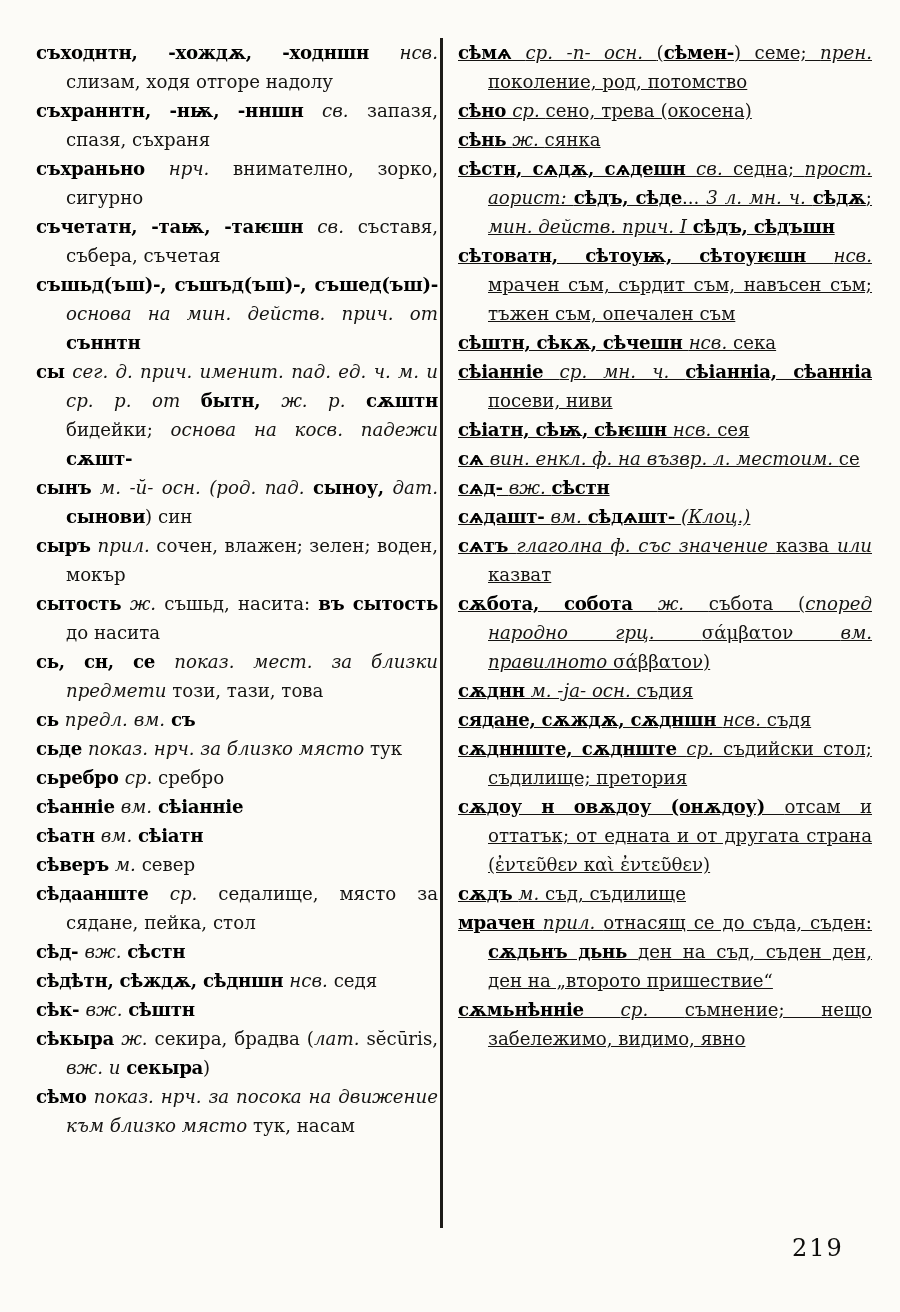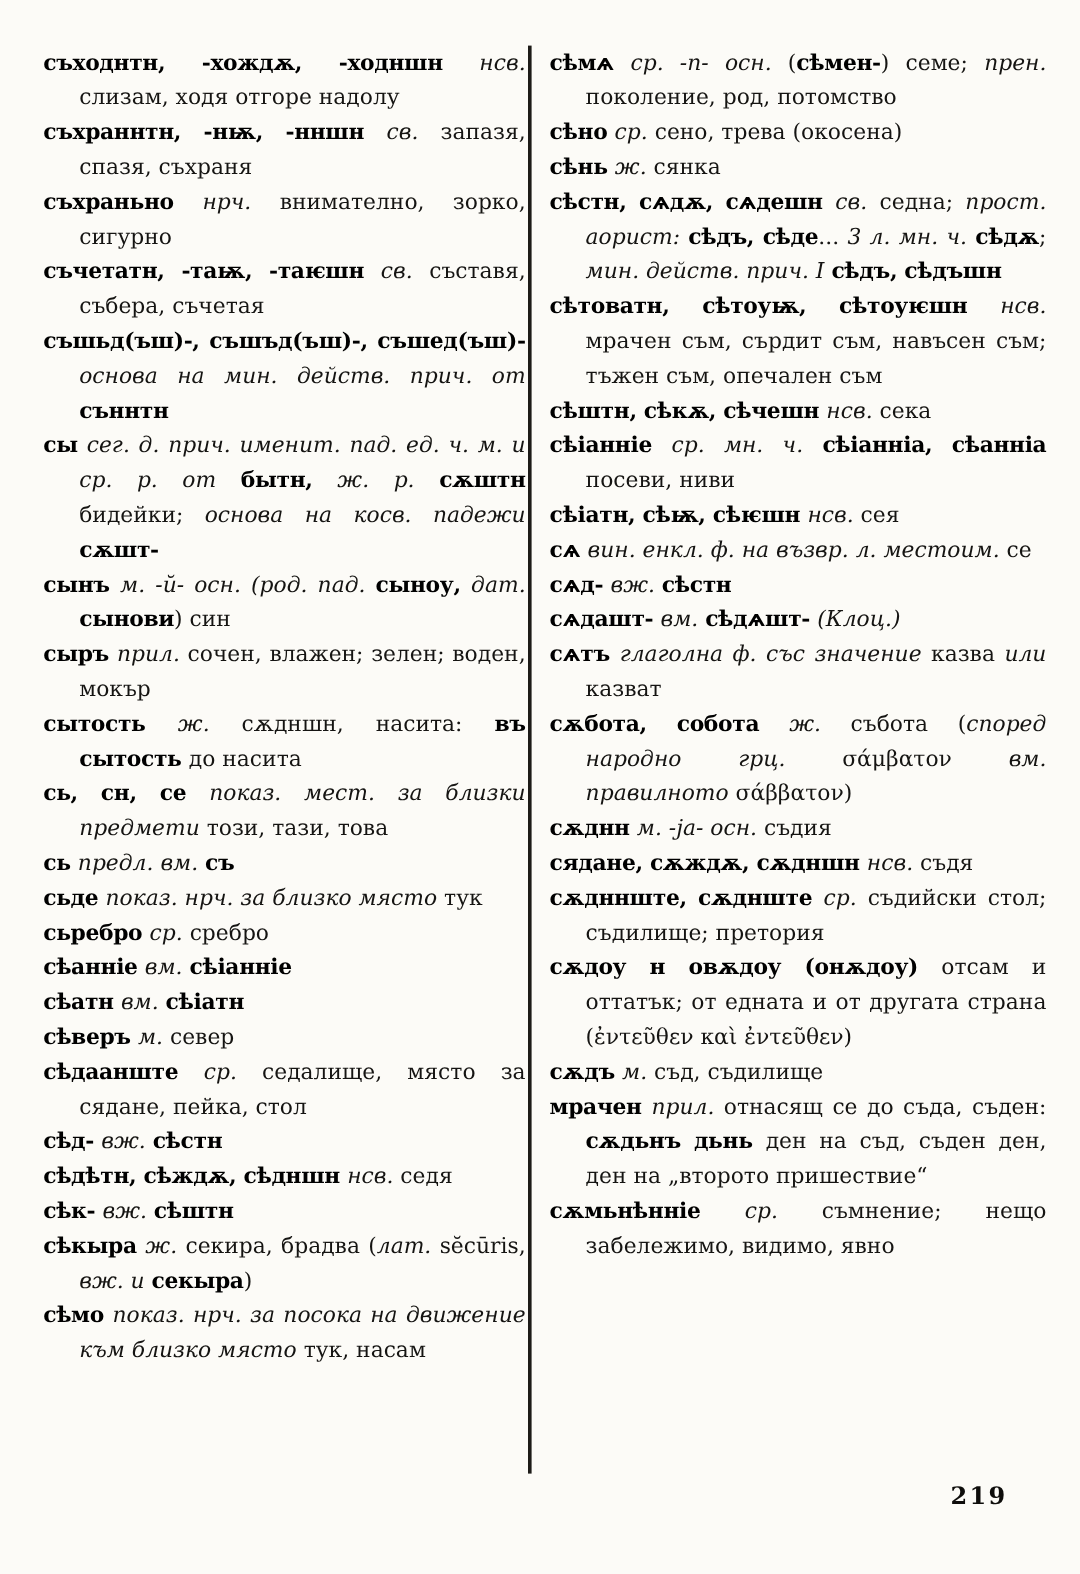--- a/index.html
+++ b/index.html
@@ -17,21 +17,21 @@
   .columns {
     position: absolute;
     top: 38px; left: 36px;
     display: flex;
     width: 836px;
   }
   .col {
     text-align: justify;
   }
   .col-left  { width: 402px; }
-  .col-right { width: 414px; }
+  .col-right { width: 414px; text-decoration: underline; }
   .divider {
     width: 3px;
     background: #1d1b18;
     margin-left: 2px;
     margin-right: 15px;
     height: 1190px;
     flex: none;
   }
   .entry {
     font-size: 18.2px;
@@ -44,42 +44,42 @@
     font-weight: 700;
     color: #000;
     letter-spacing: -0.3px;
   }
   .seg-i { font-style: italic; }
   .seg-r { font-style: normal; }
   .pagenum {
     position: absolute;
     top: 1234px;
     left: 792px;
-    font-size: 20px;
-    font-weight: 700;
+    font-size: 24px;
+    font-weight: 400;
     letter-spacing: 2px;
     color: #0e0d0b;
     text-align: center;
   }
 </style>
 </head>
 <body>
 
 <div class="page">
   <div class="columns">
     <div class="col col-left">
         <div class="entry"><span class="seg-h">съходнтн, -хождѫ, -ходншн </span><span class="seg-i">нсв. </span><span class="seg-r">слизам, ходя отгоре надолу</span></div>
         <div class="entry"><span class="seg-h">съхраннтн, -нѭ, -нншн </span><span class="seg-i">св. </span><span class="seg-r">запазя, спазя, съхраня</span></div>
         <div class="entry"><span class="seg-h">съхраньно </span><span class="seg-i">нрч. </span><span class="seg-r">внимателно, зорко, сигурно</span></div>
         <div class="entry"><span class="seg-h">съчетатн, -таѭ, -таѥшн </span><span class="seg-i">св. </span><span class="seg-r">съставя, събера, съчетая</span></div>
         <div class="entry"><span class="seg-h">съшьд(ъш)-, съшъд(ъш)-, съшед(ъш)- </span><span class="seg-i">основа на мин. действ. прич. от </span><span class="seg-h">съннтн</span></div>
         <div class="entry"><span class="seg-h">сы </span><span class="seg-i">сег. д. прич. именит. пад. ед. ч. м. и ср. р. от </span><span class="seg-h">бытн, </span><span class="seg-i">ж. р. </span><span class="seg-h">сѫштн </span><span class="seg-r">бидейки; </span><span class="seg-i">основа на косв. падежи </span><span class="seg-h">сѫшт-</span></div>
         <div class="entry"><span class="seg-h">сынъ </span><span class="seg-i">м. -ŭ- осн. (</span><span class="seg-i">род. пад. </span><span class="seg-h">сыноу, </span><span class="seg-i">дат. </span><span class="seg-h">сынови</span><span class="seg-r">) син</span></div>
         <div class="entry"><span class="seg-h">сыръ </span><span class="seg-i">прил. </span><span class="seg-r">сочен, влажен; зелен; воден, мокър</span></div>
-        <div class="entry"><span class="seg-h">сытость </span><span class="seg-i">ж. </span><span class="seg-r">сѫдншн, насита: </span><span class="seg-h">въ сытость </span><span class="seg-r">до насита</span></div>
+        <div class="entry"><span class="seg-h">сытость </span><span class="seg-i">ж. </span><span class="seg-r">съшьд, насита: </span><span class="seg-h">въ сытость </span><span class="seg-r">до насита</span></div>
         <div class="entry"><span class="seg-h">сь, сн, се </span><span class="seg-i">показ. мест. за близки предмети </span><span class="seg-r">този, тази, това</span></div>
         <div class="entry"><span class="seg-h">сь </span><span class="seg-i">предл. вм. </span><span class="seg-h">съ</span></div>
         <div class="entry"><span class="seg-h">сьде </span><span class="seg-i">показ. нрч. за близко място </span><span class="seg-r">тук</span></div>
         <div class="entry"><span class="seg-h">сьребро </span><span class="seg-i">ср. </span><span class="seg-r">сребро</span></div>
         <div class="entry"><span class="seg-h">сѣанніе </span><span class="seg-i">вм. </span><span class="seg-h">сѣіанніе</span></div>
         <div class="entry"><span class="seg-h">сѣатн </span><span class="seg-i">вм. </span><span class="seg-h">сѣіатн</span></div>
         <div class="entry"><span class="seg-h">сѣверъ </span><span class="seg-i">м. </span><span class="seg-r">север</span></div>
         <div class="entry"><span class="seg-h">сѣдаанште </span><span class="seg-i">ср. </span><span class="seg-r">седалище, място за сядане, пейка, стол</span></div>
         <div class="entry"><span class="seg-h">сѣд- </span><span class="seg-i">вж. </span><span class="seg-h">сѣстн</span></div>
         <div class="entry"><span class="seg-h">сѣдѣтн, сѣждѫ, сѣдншн </span><span class="seg-i">нсв. </span><span class="seg-r">седя</span></div>

